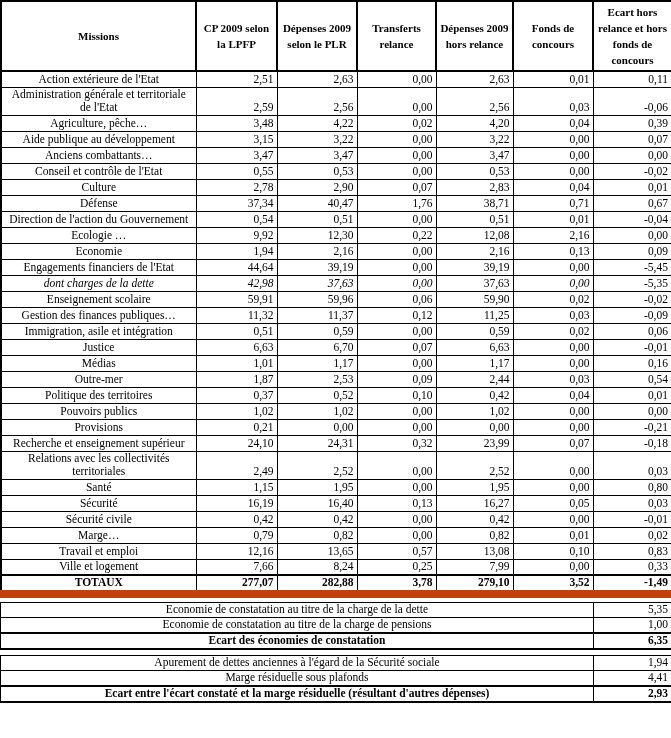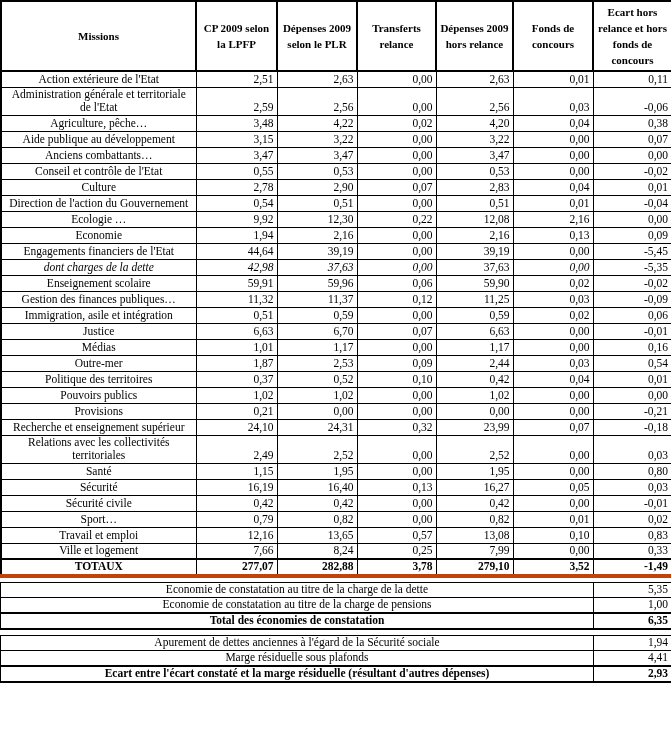--- a/index.html
+++ b/index.html
@@ -38,21 +38,21 @@
   }
   td.mission { text-align:center; }
   td.num { text-align:right; }
 
   tr.dont td { font-style:italic;margin-left:33px; }
   tr.dont td.upright { font-style:normal; }
 
   tr.total td {
     font-weight:bold;
     border-top:2px solid #000;
-    border-bottom:4px solid #c2410c;
+    border-bottom:8px solid #c2410c;
     height:17px;
   }
 
   
   .gap1 { height:4px; }
   .gap2 { height:5px; }
   table.summary { border:1px solid #000; }
   table.summary td { height:15px;margin-top:39px; }
   .c-lab { width:593px; }
   .c-val { width:78px; }
@@ -105,21 +105,21 @@
         <td class="num">0,03</td>
         <td class="num">-0,06</td>
       </tr>
       <tr>
         <td class="mission">Agriculture, pêche…</td>
         <td class="num">3,48</td>
         <td class="num">4,22</td>
         <td class="num">0,02</td>
         <td class="num">4,20</td>
         <td class="num">0,04</td>
-        <td class="num">0,38</td>
+        <td class="num">0,39</td>
       </tr>
       <tr>
         <td class="mission">Aide publique au développement</td>
         <td class="num">3,15</td>
         <td class="num">3,22</td>
         <td class="num">0,00</td>
         <td class="num">3,22</td>
         <td class="num">0,00</td>
         <td class="num">0,07</td>
       </tr>
@@ -144,20 +144,29 @@
       <tr>
         <td class="mission">Culture</td>
         <td class="num">2,78</td>
         <td class="num">2,90</td>
         <td class="num">0,07</td>
         <td class="num">2,83</td>
         <td class="num">0,04</td>
         <td class="num">0,01</td>
       </tr>
       <tr>
+        <td class="mission">Défense</td>
+        <td class="num">37,34</td>
+        <td class="num">40,47</td>
+        <td class="num">1,76</td>
+        <td class="num">38,71</td>
+        <td class="num">0,71</td>
+        <td class="num">0,67</td>
+      </tr>
+      <tr>
         <td class="mission">Direction de l'action du Gouvernement</td>
         <td class="num">0,54</td>
         <td class="num">0,51</td>
         <td class="num">0,00</td>
         <td class="num">0,51</td>
         <td class="num">0,01</td>
         <td class="num">-0,04</td>
       </tr>
       <tr>
         <td class="mission">Ecologie …</td>
@@ -315,21 +324,21 @@
       <tr>
         <td class="mission">Sécurité civile</td>
         <td class="num">0,42</td>
         <td class="num">0,42</td>
         <td class="num">0,00</td>
         <td class="num">0,42</td>
         <td class="num">0,00</td>
         <td class="num">-0,01</td>
       </tr>
       <tr>
-        <td class="mission">Sport…</td>
+        <td class="mission">Marge…</td>
         <td class="num">0,79</td>
         <td class="num">0,82</td>
         <td class="num">0,00</td>
         <td class="num">0,82</td>
         <td class="num">0,01</td>
         <td class="num">0,02</td>
       </tr>
       <tr>
         <td class="mission">Travail et emploi</td>
         <td class="num">12,16</td>
@@ -370,21 +379,21 @@
   <tbody>
     <tr>
       <td class="mission">Economie de constatation au titre de la charge de la dette</td>
       <td class="num">5,35</td>
     </tr>
     <tr>
       <td class="mission">Economie de constatation au titre de la charge de pensions</td>
       <td class="num">1,00</td>
     </tr>
     <tr class="totalrow">
-      <td class="mission">Total des économies de constatation</td>
+      <td class="mission">Ecart des économies de constatation</td>
       <td class="num">6,35</td>
     </tr>
   </tbody>
 </table>
 
 <div class="gap2"></div>
 
 <table class="summary">
   <colgroup>
       <col class="c-lab">

